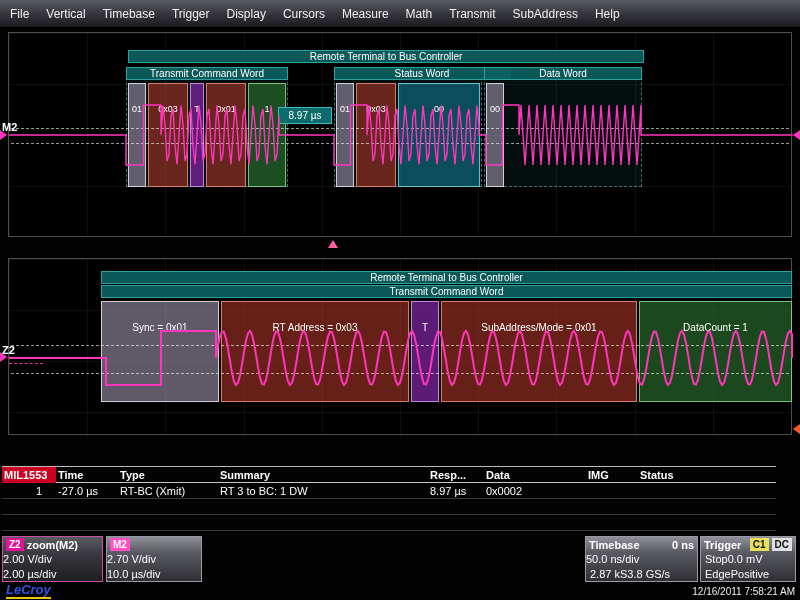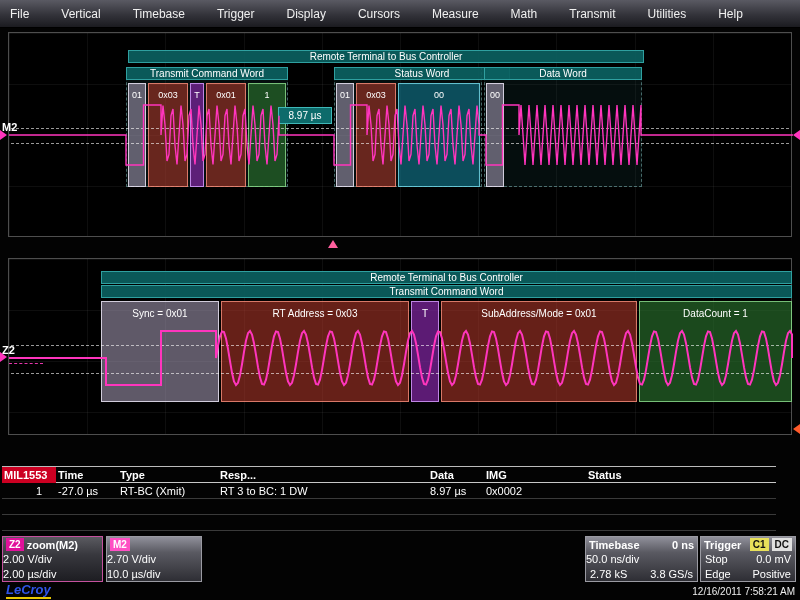--- a/index.html
+++ b/index.html
@@ -3,41 +3,41 @@
 <meta charset="utf-8">
 <style>
   *{margin:0;padding:0;box-sizing:border-box}
   html,body{width:800px;height:600px;background:#000;overflow:hidden}
   body{font-family:"Liberation Sans",sans-serif;position:relative;color:#fff}
   .screen{position:absolute;left:0;top:0;width:800px;height:600px;background:#030303}
 
   
   .menubar{position:absolute;left:0;top:0;width:800px;height:28px;
     background:linear-gradient(#5a5a63,#33333a 55%,#1b1b20);
-    border-bottom:1px solid #000;display:flex;align-items:center;gap:32px;padding-left:10px}
+    border-bottom:1px solid #000;display:flex;align-items:center;gap:17px;padding-left:10px}
   .menu-item{color:#f0f0f0;font-size:12px;white-space:nowrap;cursor:default}
 
   
   .grid{position:absolute;background:#000;border:1px solid #4e4e4e}
   .grid::before{content:"";position:absolute;inset:0;z-index:0;
     background-image:
       repeating-linear-gradient(to right, rgba(255,255,255,.055) 0, rgba(255,255,255,.055) 1px, transparent 1px, transparent 78.2px),
       repeating-linear-gradient(to bottom, rgba(255,255,255,.055) 0, rgba(255,255,255,.055) 1px, transparent 1px, transparent 51px);}
   .grid.upper{left:8px;top:32px;width:784px;height:205px}
   .grid.lower{left:8px;top:258px;width:784px;height:177px}
   .wave{position:absolute;left:0;top:0;z-index:6;pointer-events:none}
   .dash{position:absolute;left:2px;right:2px;border-top:1px dashed rgba(255,255,255,.6);z-index:5}
   .dash.mag{border-top:1px dashed rgba(255,60,190,.9);left:0;right:auto;width:34px}
 
   
   .dhdr{position:absolute;height:13px;background:rgba(11,95,95,.92);border:1px solid #2fa0a0;
     color:#fff;font-size:10px;line-height:11px;text-align:center;z-index:3;white-space:nowrap;overflow:hidden}
   .dsec{position:absolute;border:1px dashed rgba(150,215,215,.45);background:rgba(30,80,80,.18);z-index:1}
   .dfield{position:absolute;z-index:2;font-size:9px;color:#fff;display:flex;justify-content:center;overflow:hidden}
-  .dfield span{margin-top:6px;white-space:nowrap}
+  .dfield span{margin-top:20px;white-space:nowrap}
   .uf{top:50px;height:104px}
   .lf{top:42px;height:101px;font-size:10px}
   .c-gray{background:rgba(173,163,190,.55);border:1px solid rgba(238,233,248,.8)}
   .c-red{background:rgba(185,58,44,.55);border:1px solid rgba(255,150,130,.75)}
   .c-purple{background:rgba(139,41,176,.66);border:1px solid rgba(215,160,255,.8)}
   .c-green{background:rgba(46,125,50,.58);border:1px solid rgba(150,230,150,.75)}
   .c-teal{background:rgba(16,120,144,.6);border:1px solid rgba(120,220,235,.8)}
   .gaptag{position:absolute;left:269px;top:74px;width:54px;height:17px;background:#0d6b6b;
     border:1px solid #3fb9b9;color:#fff;font-size:10px;text-align:center;line-height:15px;z-index:4}
 
@@ -59,21 +59,21 @@
   .trow>div{padding-left:2px;white-space:nowrap;overflow:hidden}
   .miltag{background:#cc0022;color:#fff;height:16px;line-height:16px;padding-left:3px;font-weight:bold}
   .idxcell{text-align:right;padding-right:14px}
 
   
   .desc{position:absolute;top:536px;height:46px;border:1px solid #9a9aa2;font-size:11px;color:#fff;
     background:linear-gradient(#90909a,#5a5a62 35%,#2e2e34)}
   .desc.darker{background:linear-gradient(#5a5a60,#38383e 40%,#1d1d22);border-color:#c5529e}
   .desc .hdr{display:flex;align-items:center;height:15px;padding:0 3px;gap:3px;font-weight:bold;white-space:nowrap}
   .desc .ln{padding-right:6px;line-height:15px;white-space:nowrap}
-  .desc .row{display:flex;justify-content:space-between;padding:0 4px;line-height:15px;white-space:nowrap}
+  .desc .row{display:flex;justify-content:flex-start;padding:0 4px;line-height:15px;white-space:nowrap}
   .tag{font-size:10px;font-weight:bold;padding:0 3px;line-height:13px}
   .tag.z2{background:#e0119a;color:#fff}
   .tag.m2{background:#ff4fc4;color:#fff}
   .tag.c1{background:#e8e05a;color:#111}
   .tag.dc{background:#e0e0e0;color:#111}
   .grow{flex:1}
 
   
   .logo{position:absolute;left:6px;top:583px;color:#2f55e8;font-weight:bold;font-style:italic;
     font-size:13px;line-height:13px;border-bottom:2px solid #e8c800;padding-bottom:1px;z-index:8}
@@ -87,21 +87,21 @@
   <div class="menubar">
     <span class="menu-item">File</span>
     <span class="menu-item">Vertical</span>
     <span class="menu-item">Timebase</span>
     <span class="menu-item">Trigger</span>
     <span class="menu-item">Display</span>
     <span class="menu-item">Cursors</span>
     <span class="menu-item">Measure</span>
     <span class="menu-item">Math</span>
     <span class="menu-item">Transmit</span>
-    <span class="menu-item">Utilities</span>
+    <span class="menu-item">SubAddress</span>
     <span class="menu-item">Help</span>
   </div>
 
   <div class="grid upper">
     <div class="dhdr" style="left:119px;top:17px;width:516px">Remote Terminal to Bus Controller</div>
 
     <div class="dsec" style="left:117px;top:34px;width:162px;height:120px"></div>
     <div class="dhdr" style="left:117px;top:34px;width:162px">Transmit Command Word</div>
     <div class="dfield uf c-gray" style="left:119px;width:18px">
         <span>01</span>
@@ -183,20 +183,21 @@
 
   <div class="chtag" style="left:2px;top:344px">Z2</div>
   <div class="tri-right" style="left:0;top:352px"></div>
   <div class="tri-left orange" style="left:793px;top:424px"></div>
 
   <div class="dtable">
     <div class="trow hdr">
       <div class="miltag">MIL1553</div>
       <div>Time</div>
       <div>Type</div>
+      <div>Summary</div>
       <div>Resp...</div>
       <div>Data</div>
       <div>IMG</div>
       <div>Status</div>
     </div>
     <div class="trow body">
       <div class="idxcell">1</div>
       <div>-27.0 µs</div>
       <div>RT-BC  (Xmit)</div>
       <div>RT  3 to BC: 1 DW</div>
@@ -245,21 +246,21 @@
   </div>
 
   <div class="desc" style="left:585px;width:113px">
     <div class="hdr">
       <span>Timebase</span>
       <span class="grow"></span>
       <span>0 ns</span>
     </div>
     <div class="ln">50.0 ns/div</div>
     <div class="row">
-      <span>2.78 kS</span>
+      <span>2.87 kS</span>
       <span>3.8 GS/s</span>
     </div>
   </div>
 
   <div class="desc" style="left:700px;width:96px">
     <div class="hdr">
       <span>Trigger</span>
       <span class="grow"></span>
       <span class="tag c1">C1</span>
       <span class="tag dc">DC</span>

